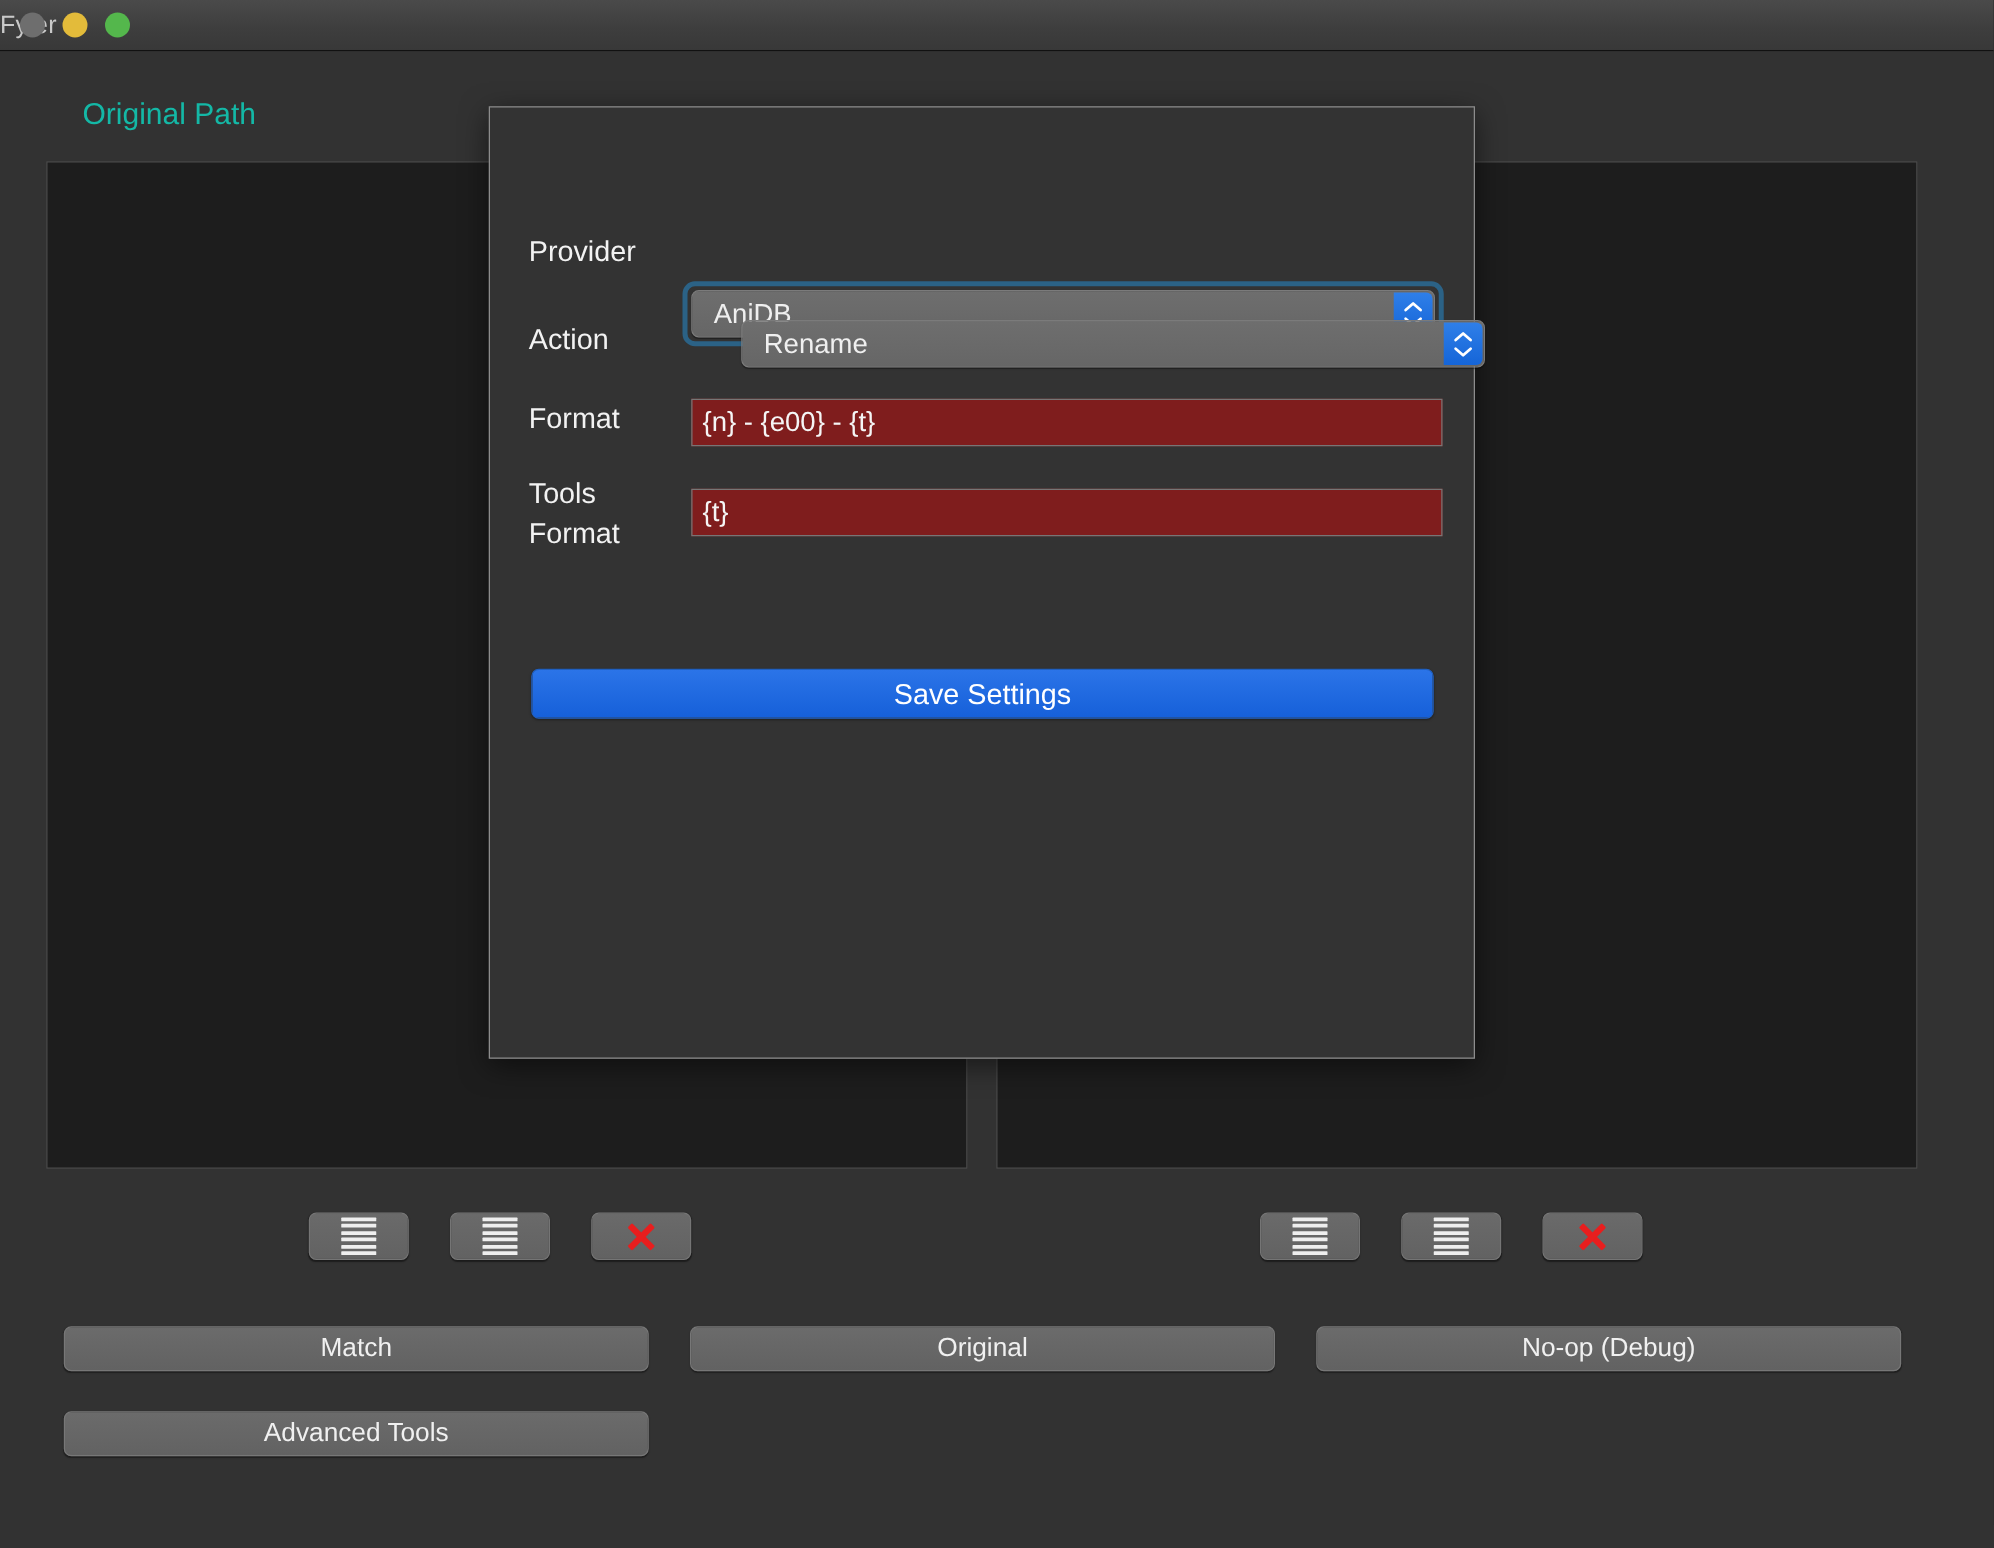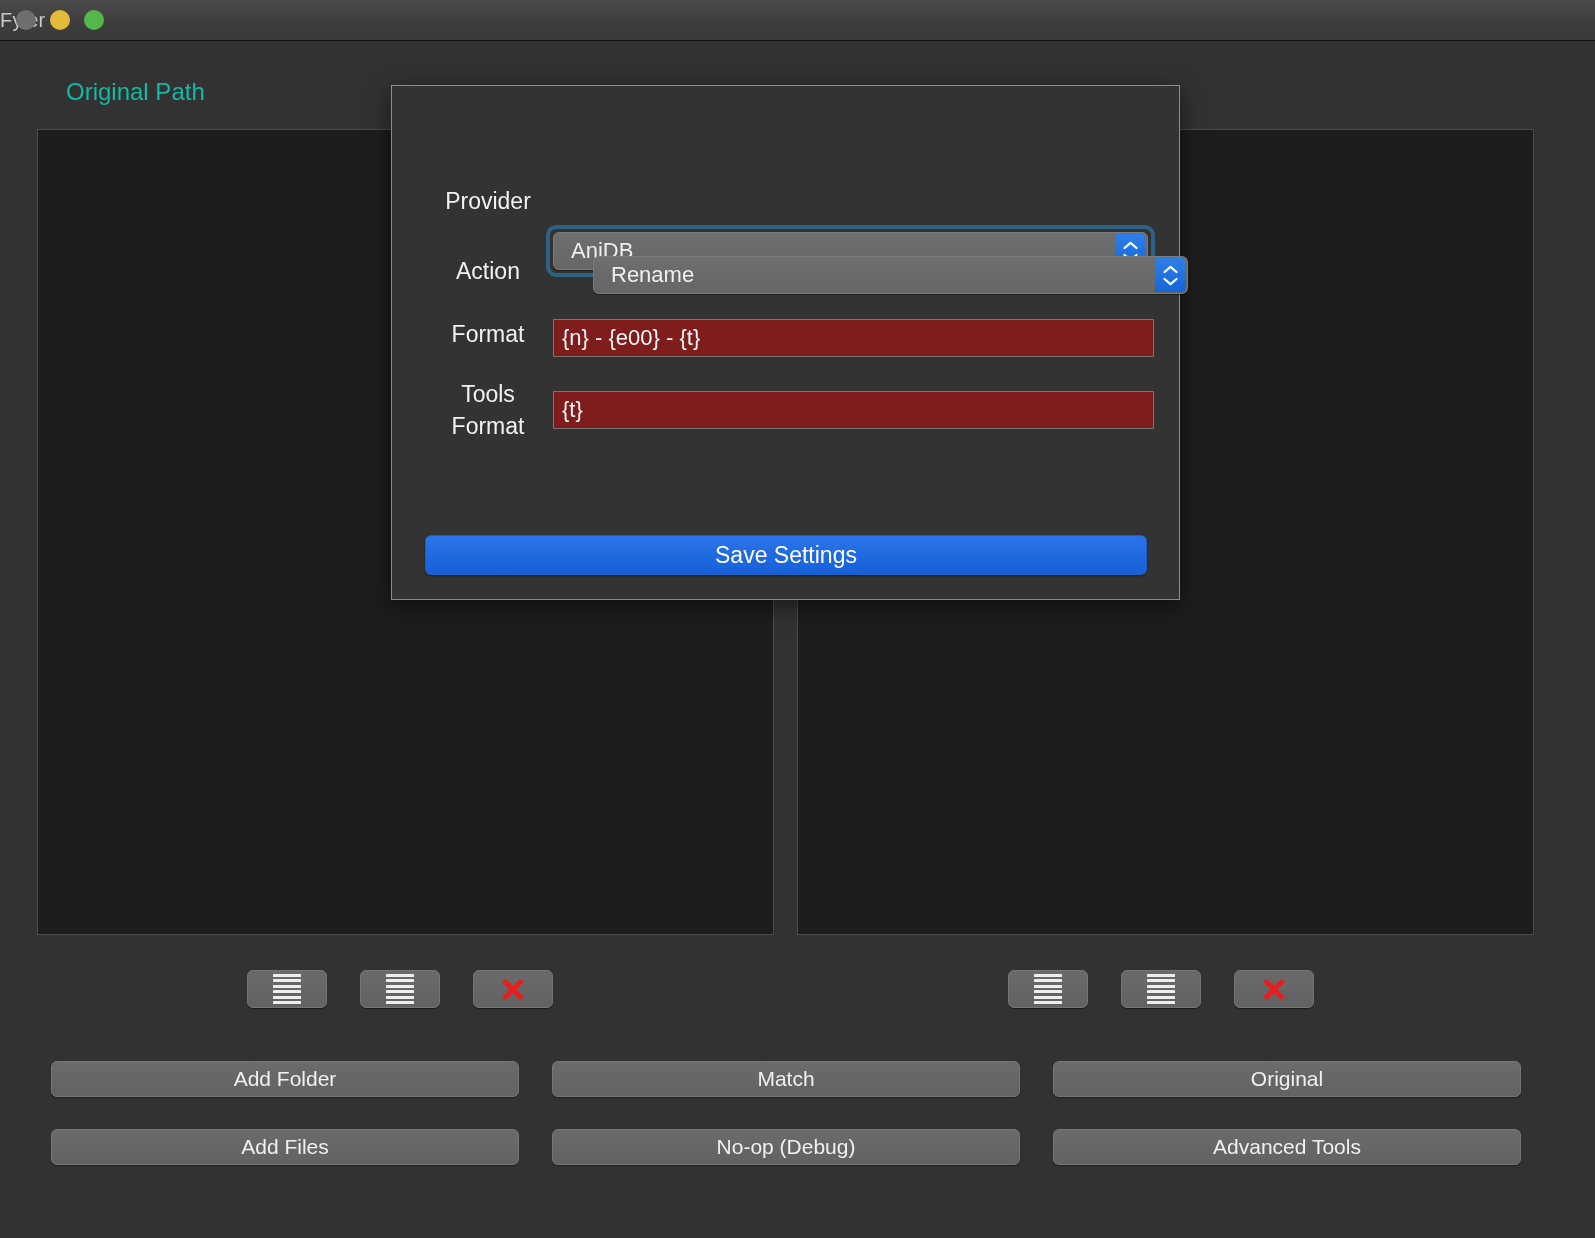--- a/index.html
+++ b/index.html
@@ -108,25 +108,24 @@
     box-shadow: 0 1px 1px rgba(0,0,0,.4);
     color: #f0f0f0; font-size: 21px;
     display: flex; align-items: center; justify-content: center;
     cursor: default;
   }
 
   
   #dialog {
     position: absolute;
     left: 391px; top: 44px;
-    width: 789px; height: 515px;
+    width: 789px; height: 762px;
     background: #333333;
     border: 1px solid #8c8c8c;
     box-shadow: 0 6px 22px rgba(0,0,0,.55);
-    text-align: center;
   }
 
   .form-row {
     position: absolute;
     display: flex; align-items: flex-start;
   }
   .f-label {
     color: #f2f2f2; font-size: 23px;
     line-height: 31px;
     width: 130px;
@@ -263,24 +262,22 @@
       </div>
       <div class="icon-btn">
         <span class="x-glyph">
             <i></i>
             <i></i>
           </span>
       </div>
     </div>
 
     <div class="action-grid">
-      <div class="action-btn">Add Folder</div>
       <div class="action-btn">Match</div>
       <div class="action-btn">Original</div>
-      <div class="action-btn">Add Files</div>
       <div class="action-btn">No-op (Debug)</div>
       <div class="action-btn">Advanced Tools</div>
     </div>
 
     <div id="dialog">
 
       <div class="form-row" style="left:31px; top:100px;">
         <span class="f-label">Provider</span>
         <div style="position:relative;margin-top:46px;">
           <div class="focus-ring" style="left:-7px; top:-7px; right:-7px; bottom:-7px;"></div>

